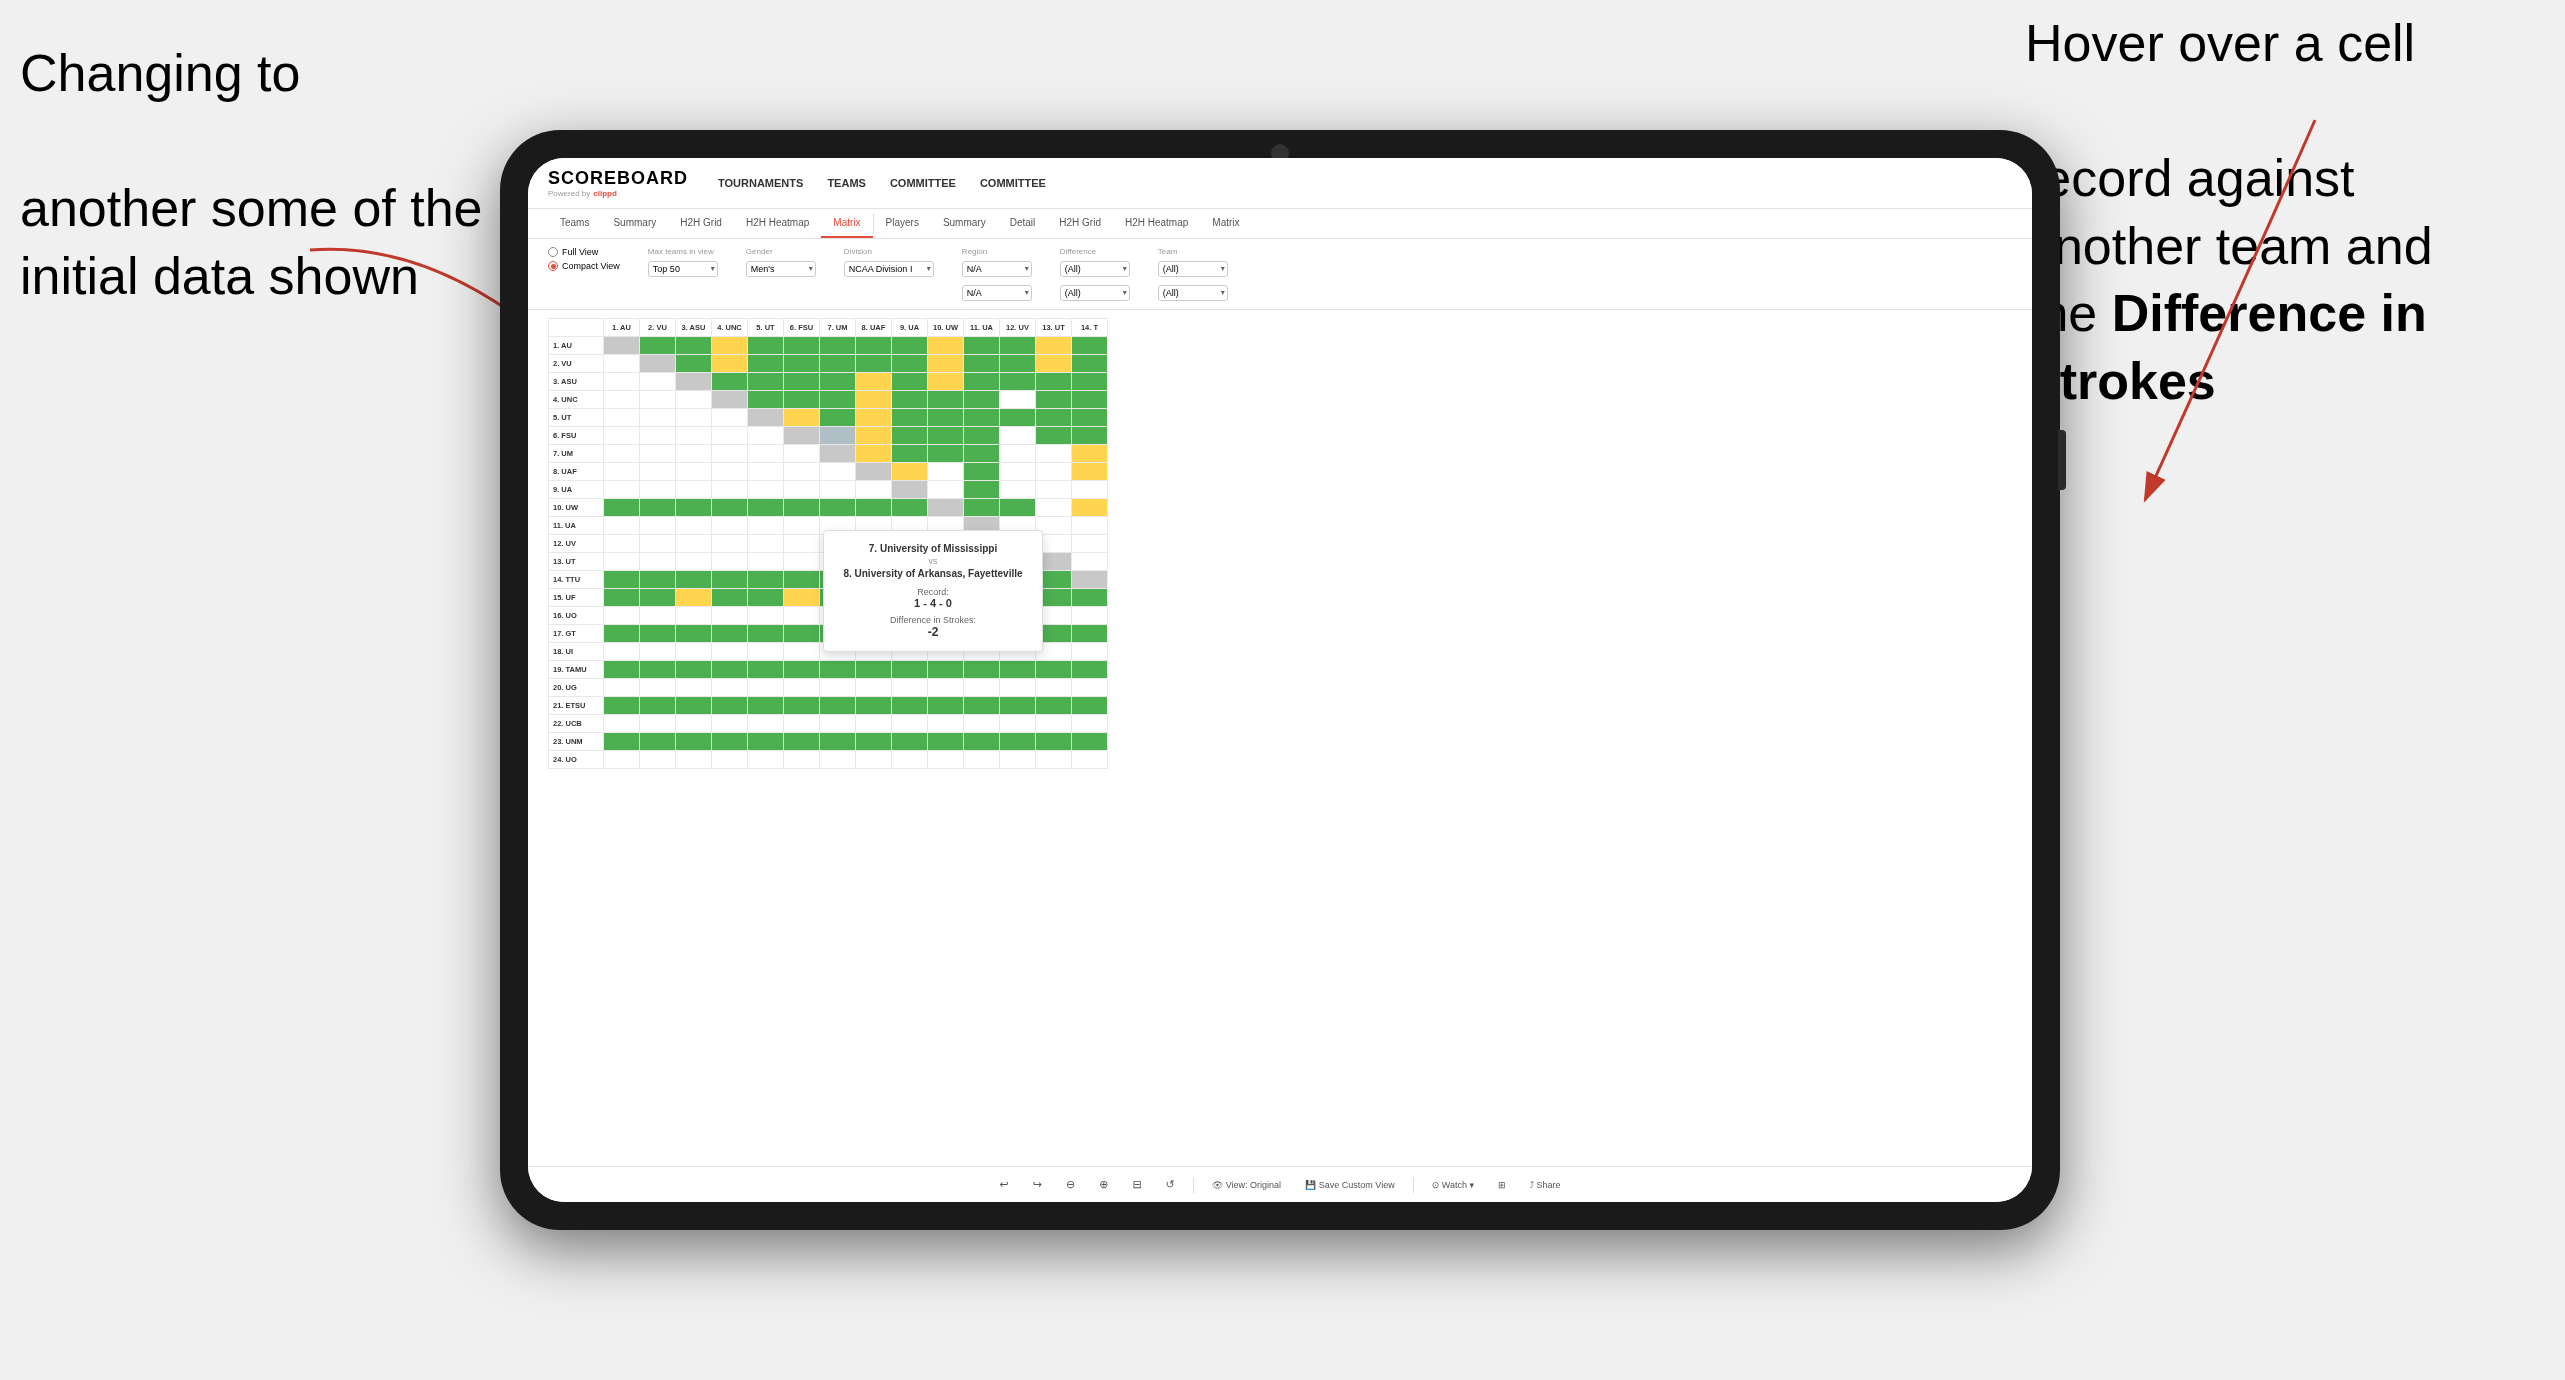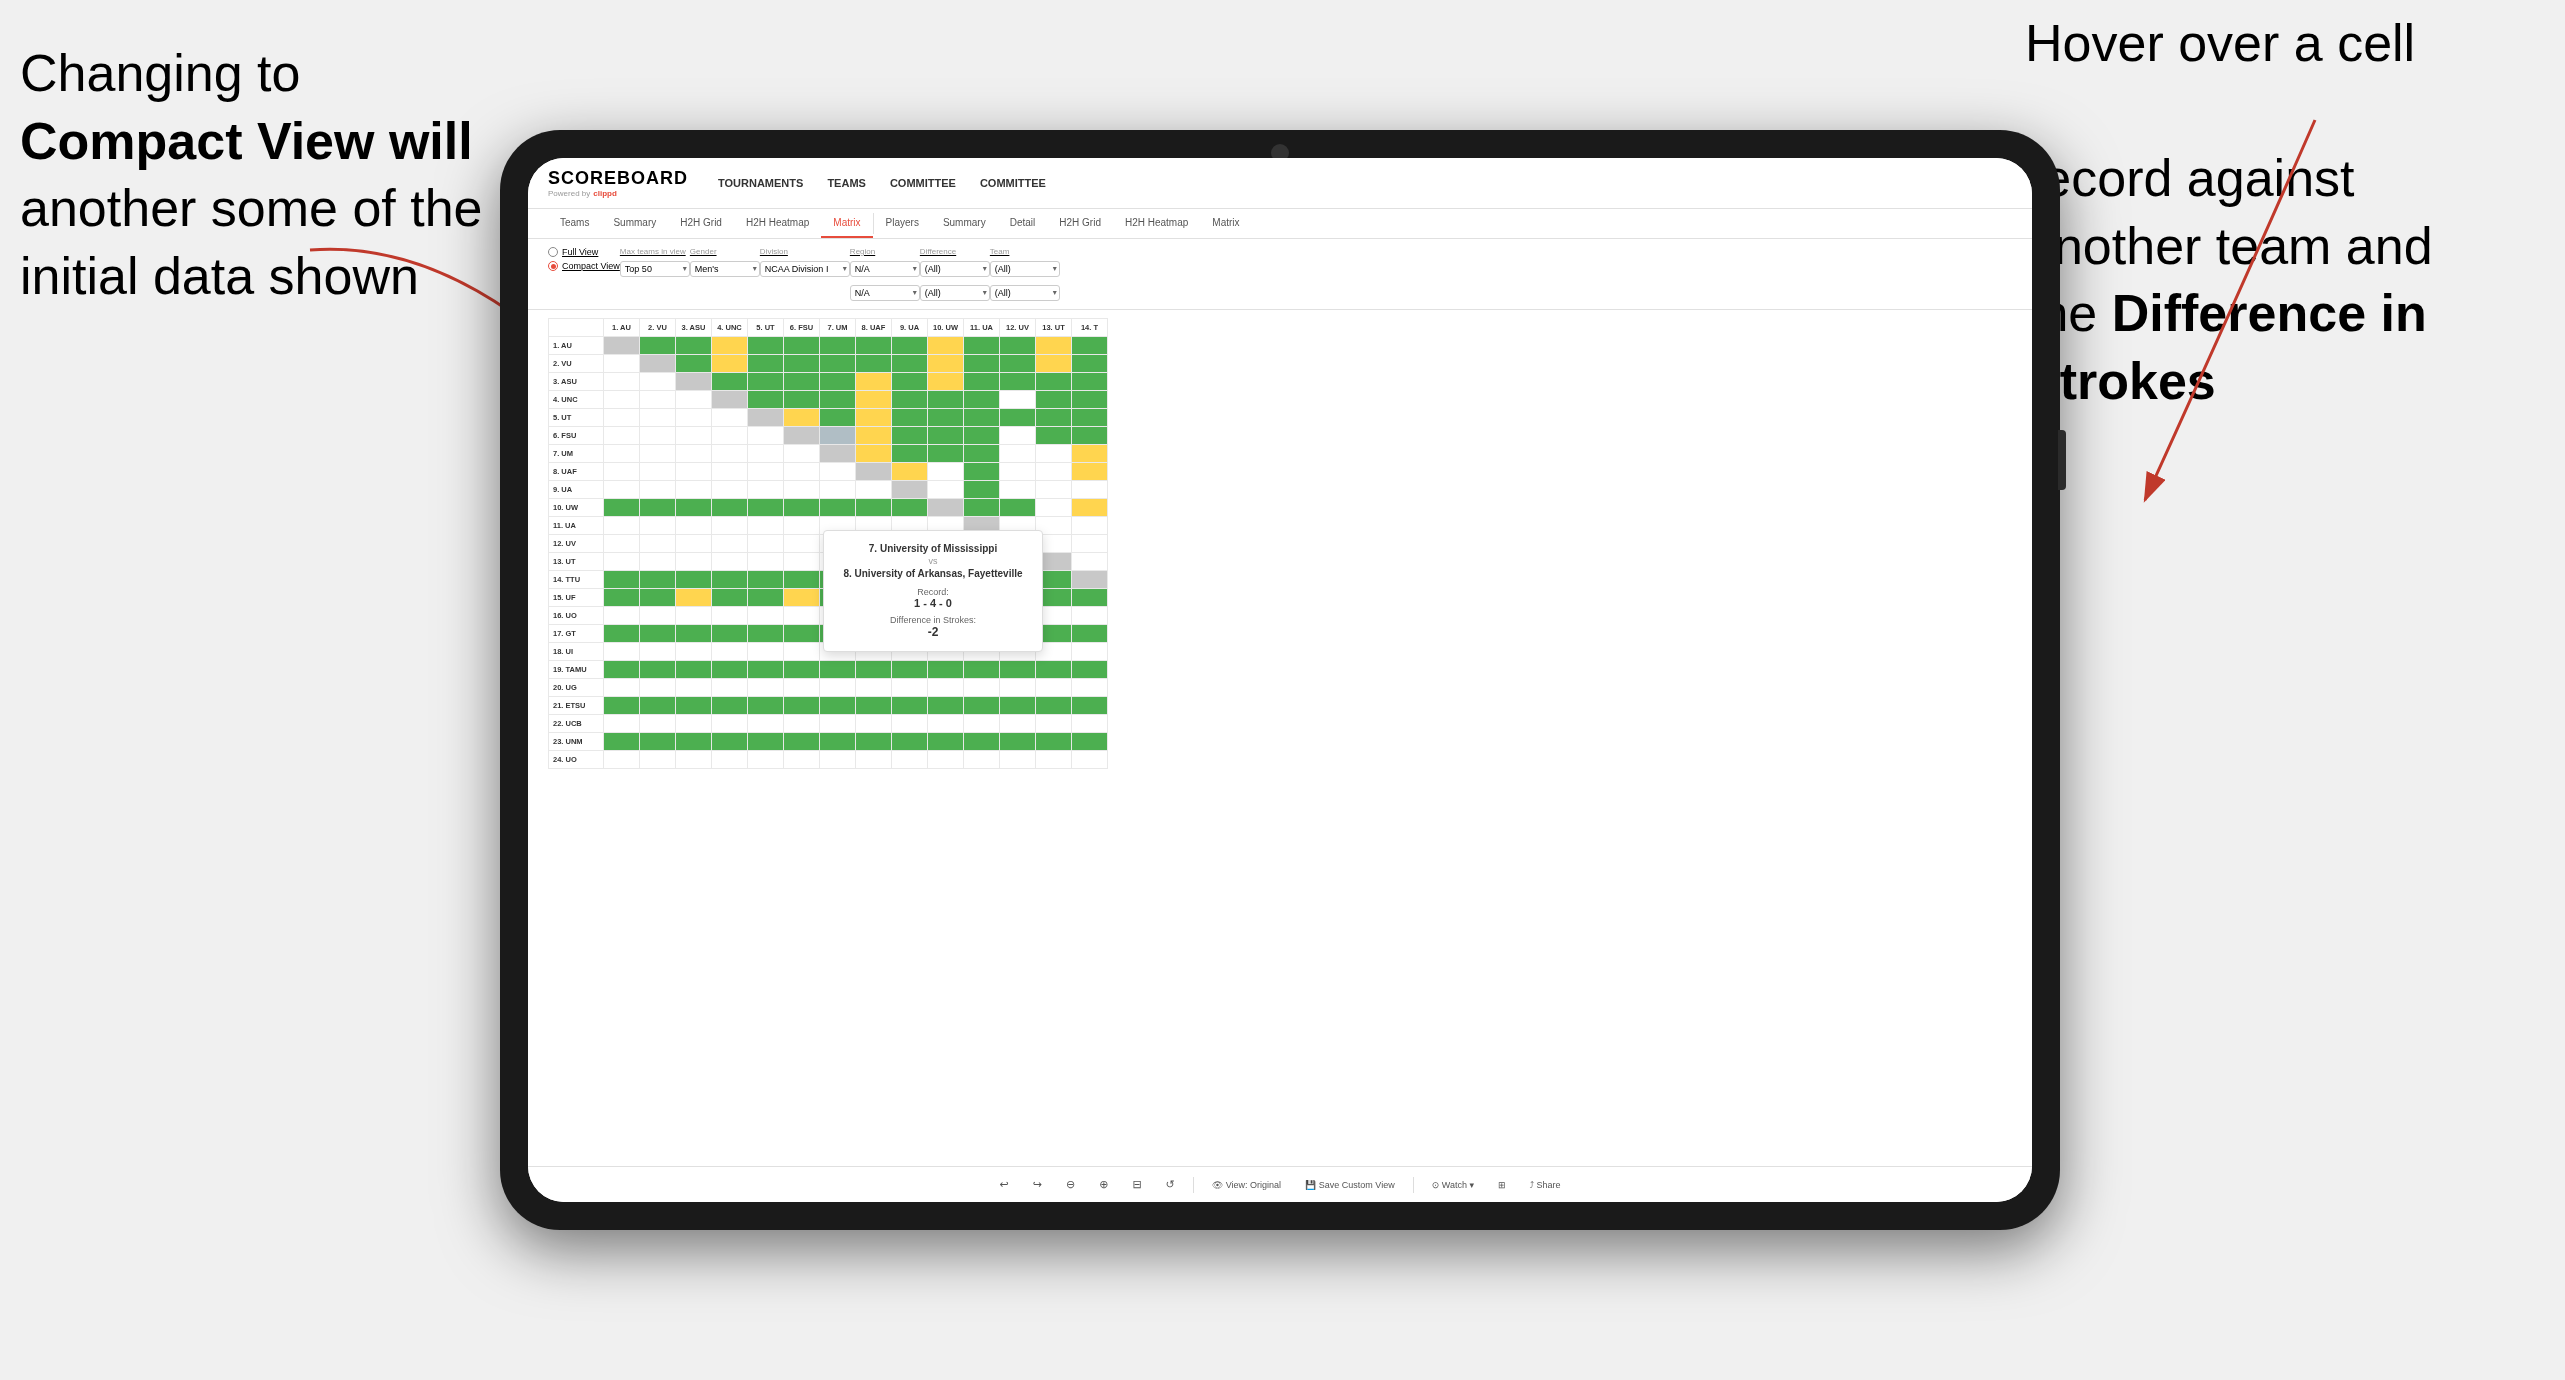--- a/index.html
+++ b/index.html
@@ -151,26 +151,25 @@
     .sub-nav-divider {
       width: 1px;
       background: #e0e0e0;
       margin: 4px 0;
     }
 
     
     .controls-row {
       display: flex;
       align-items: flex-start;
-      gap: 0;
+      gap: 28px;
       padding: 8px 20px;
       background: #fff;
       border-bottom: 1px solid #e0e0e0;
       flex-wrap: wrap;
-      text-decoration: underline;
     }
 
     .radio-group {
       display: flex;
       flex-direction: column;
       gap: 4px;
       font-size: 9px;
     }
 
     .radio-label {
@@ -389,21 +388,21 @@
       display: flex;
       flex-direction: column;
       height: 100%;
     }
   </style>
 </head>
 <body>
 
 <div class="annotation-left">
   <span>Changing to</span><br>
-  <strong class="bold">Compact View will</strong><br>
+  <br>
   <span>another some of the</span><br>
   <span>initial data shown</span>
 </div>
 
 <div class="annotation-right">
   <span>Hover over a cell</span><br>
   <br>
   <span>record against</span><br>
   <span>another team and</span><br>
   <span>the </span><strong>Difference in</strong><br>

